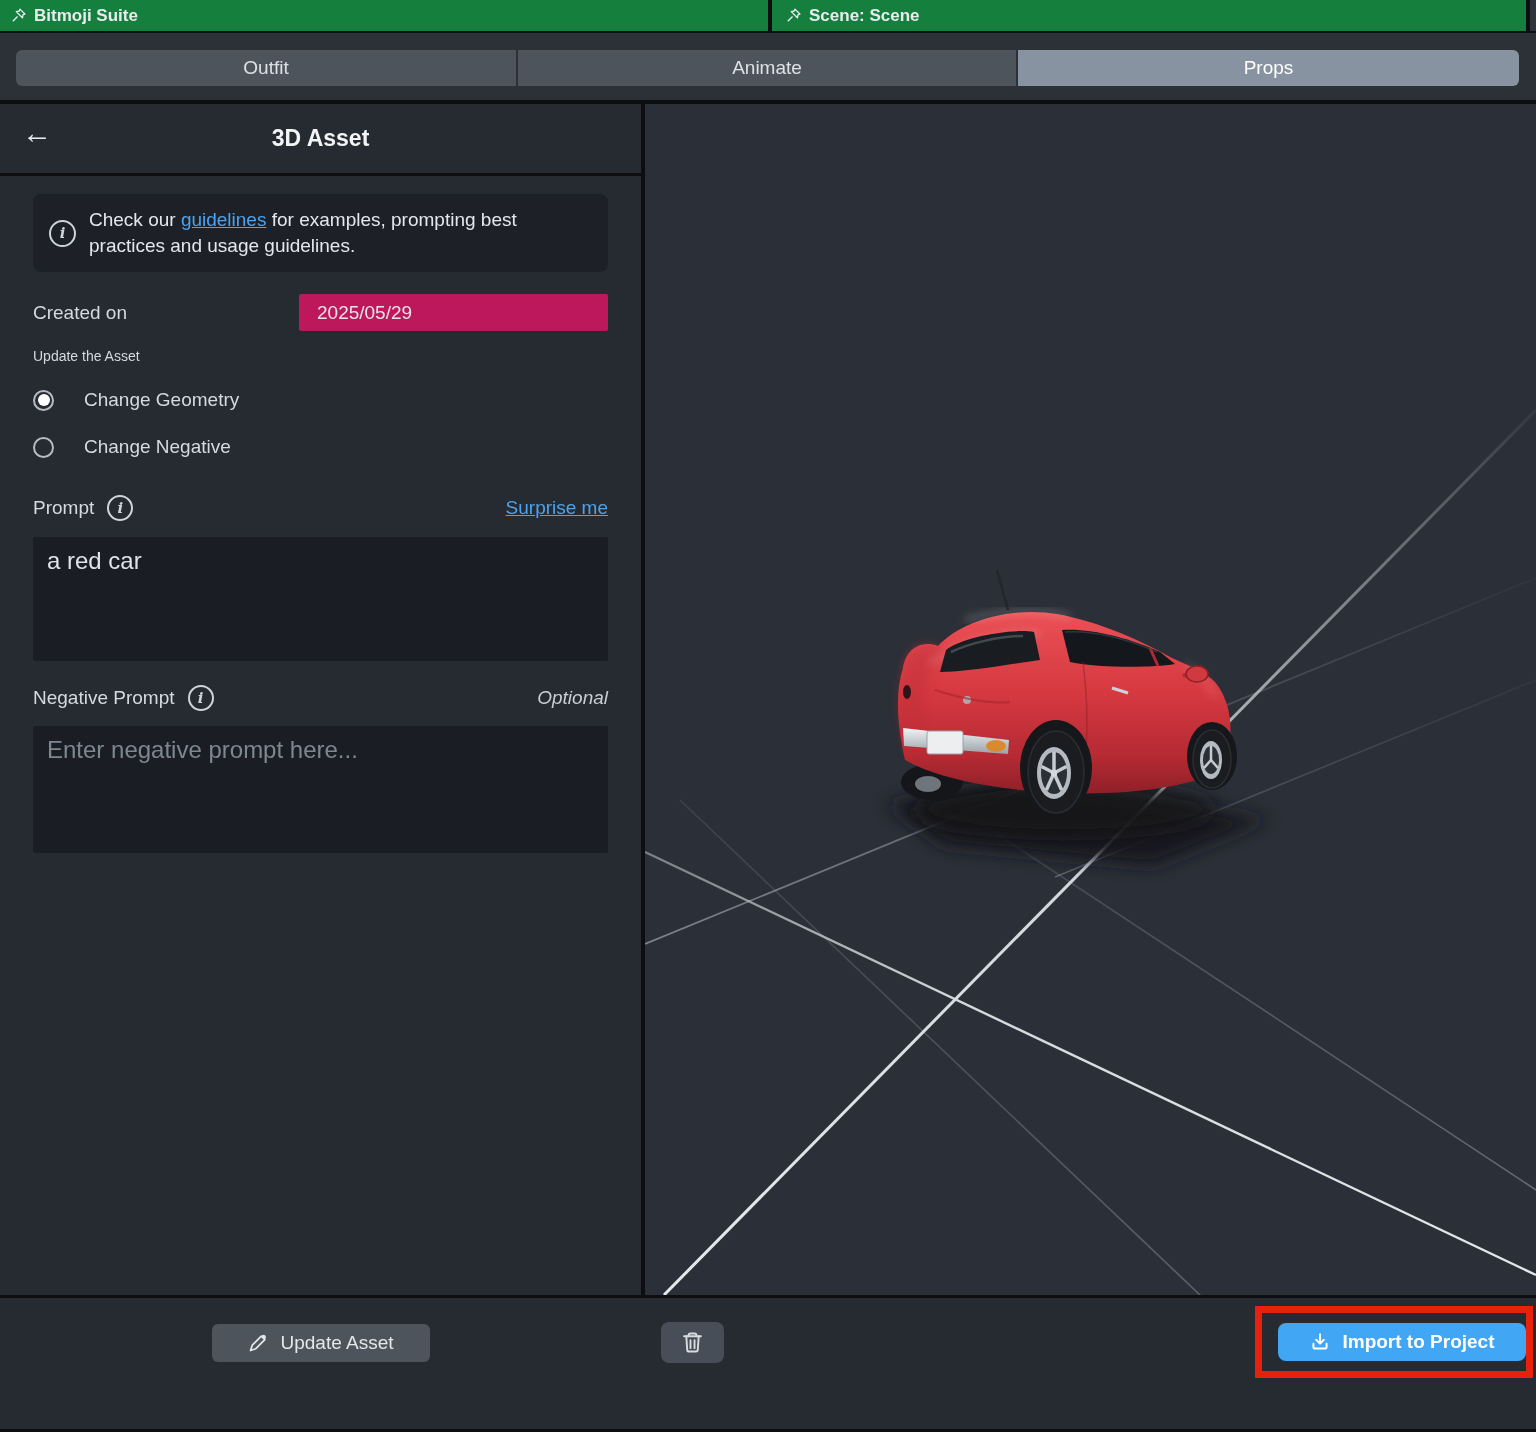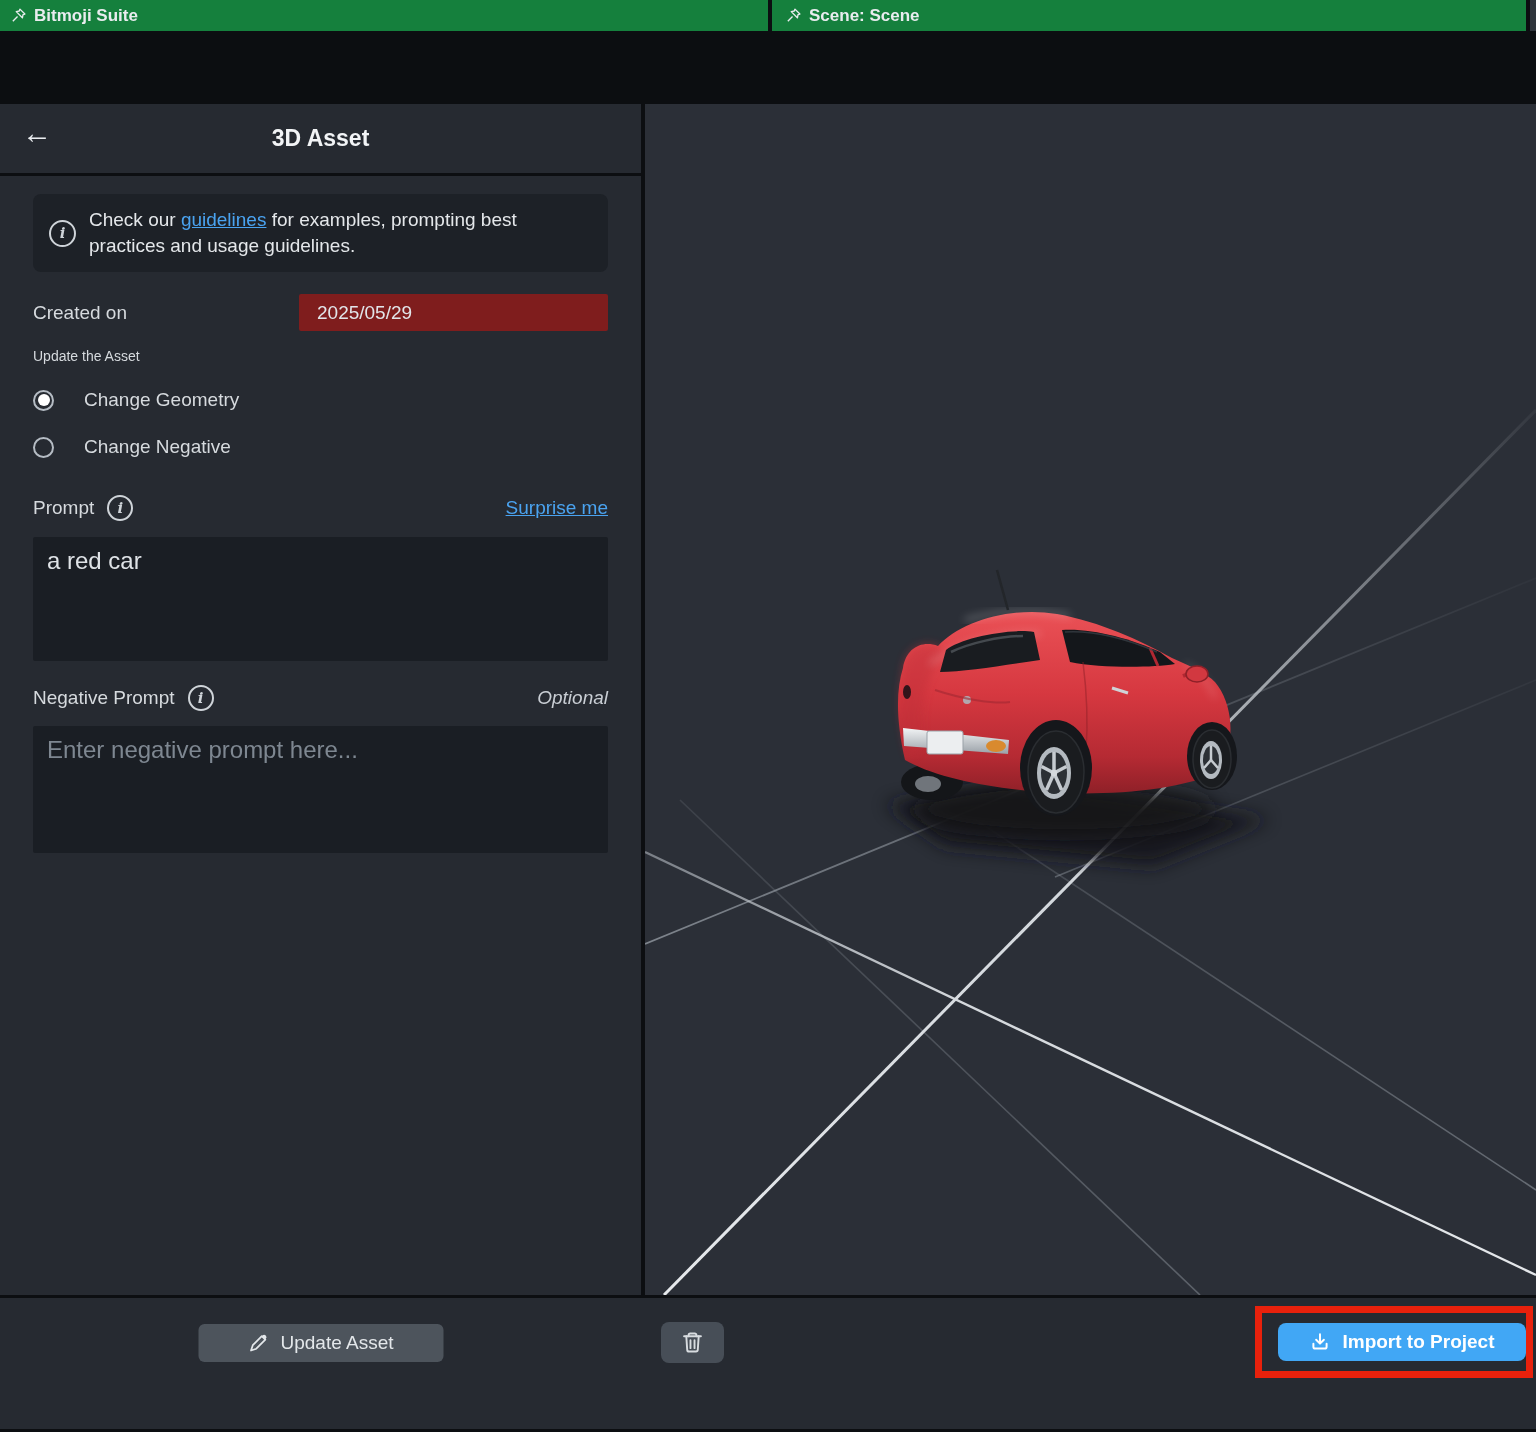--- a/index.html
+++ b/index.html
@@ -43,21 +43,21 @@
   .info-icon{flex:0 0 auto;width:27px;height:27px;border:2px solid #cfd4d9;border-radius:50%;
              display:flex;align-items:center;justify-content:center;
              font-family:"DejaVu Serif","Liberation Serif",serif;font-style:italic;font-weight:bold;
              font-size:15px;color:#cfd4d9;}
   .info-icon.small{width:26px;height:26px;}
   a.link{color:#4aa3f0;text-decoration:underline;cursor:pointer;}
 
   .row{display:flex;align-items:center;justify-content:space-between;}
   .created-row{margin-top:22px;}
   .lbl{font-size:19px;color:#d6dade;}
-  .datebox{width:309px;height:37px;background:#7f1d1d;color:#e2e5e9;font-size:19px;
+  .datebox{width:309px;height:37px;background:#be185d;color:#e2e5e9;font-size:19px;
            display:flex;align-items:center;padding-left:18px;border-radius:2px;}
 
   .update-lbl{margin-top:17px;font-size:14px;}
   .radio-row{margin-top:25px;display:flex;align-items:center;gap:30px;cursor:default;}
   .radio{width:21px;height:21px;border-radius:50%;border:2.5px solid #b5bcc4;position:relative;flex:0 0 auto;}
   .radio.sel::after{content:"";position:absolute;inset:2.5px;background:#ffffff;border-radius:50%;}
 
   .prompt-row{margin-top:37px;gap:20px;}
   .lblwrap{display:flex;align-items:center;gap:13px;}
   .surprise{font-size:19px;}
@@ -69,21 +69,21 @@
   textarea.ta::placeholder{color:#7e8791;}
   .ta-prompt{margin-top:16px;height:124px;}
   .neg-row{margin-top:24px;gap:34px;}
   .ta-neg{margin-top:15px;height:127px;}
 
   
   .footer{position:absolute;left:0;top:1298px;width:1536px;height:131px;background:#262a31;}
   .footer-left{position:absolute;left:0;top:0;width:641px;height:131px;}
   .footer-right{position:absolute;left:645px;top:0;width:891px;height:131px;}
   .btn{display:flex;align-items:center;justify-content:center;gap:11px;cursor:default;}
-  .update-btn{position:absolute;left:50%;transform:translateX(-50%);top:26px;width:245px;height:38px;
+  .update-btn{position:absolute;left:50%;transform:translateX(-50%);top:26px;width:218px;height:38px;
               background:#4d545c;border-radius:6px;color:#e3e7ea;font-size:19px;}
   .trash-btn{position:absolute;left:16px;top:24px;width:63px;height:41px;background:#474e57;border-radius:8px;}
   .highlight-box{position:absolute;right:3px;top:8px;width:278px;height:72px;border:7px solid #e8210c;
                  display:flex;align-items:center;justify-content:flex-end;}
   .import-btn{width:248px;height:38px;background:#41a7f5;border-radius:8px;color:#ffffff;font-size:19px;font-weight:bold;}
   .bottom-edge{position:absolute;left:0;top:1429px;width:1536px;height:3px;background:#0c0e11;}
 
   svg{display:block;}
 </style>
 </head>
@@ -109,20 +109,31 @@
             <path d="M10.6 13.4L4 20"></path>
         </svg>
       </span>
       <span>Scene: Scene</span>
     </div>
     <div class="strip-vdiv" style="left:1526px;"></div>
     <div class="strip-edge"></div>
   </div>
   <div class="hline" style="top:31px;height:2px;"></div>
 
+  <div class="tabrow">
+    <div class="modetab first">
+        <span>Outfit</span>
+      </div>
+    <div class="modetab mid">
+        <span>Animate</span>
+      </div>
+    <div class="modetab last active">
+        <span>Props</span>
+      </div>
+  </div>
   <div class="hline" style="top:100px;height:4px;"></div>
 
   <div class="sidebar">
     <div class="sb-header">
       <span class="back-arrow">←</span>
       <span class="sb-title">3D Asset</span>
     </div>
     <div class="sb-body">
       <div class="infobox">
         <span class="info-icon">i</span>

